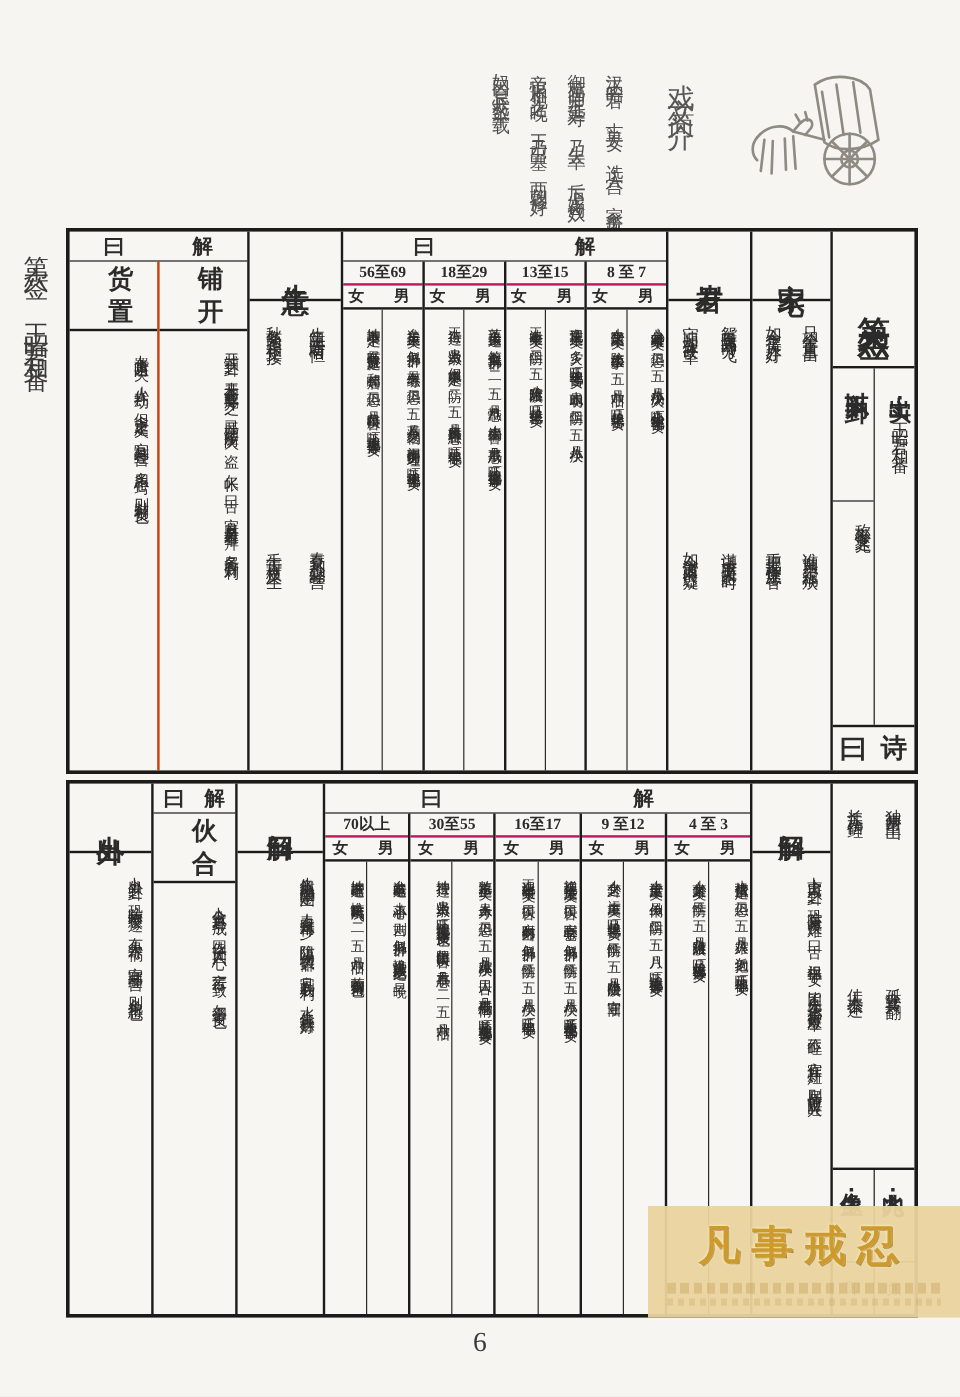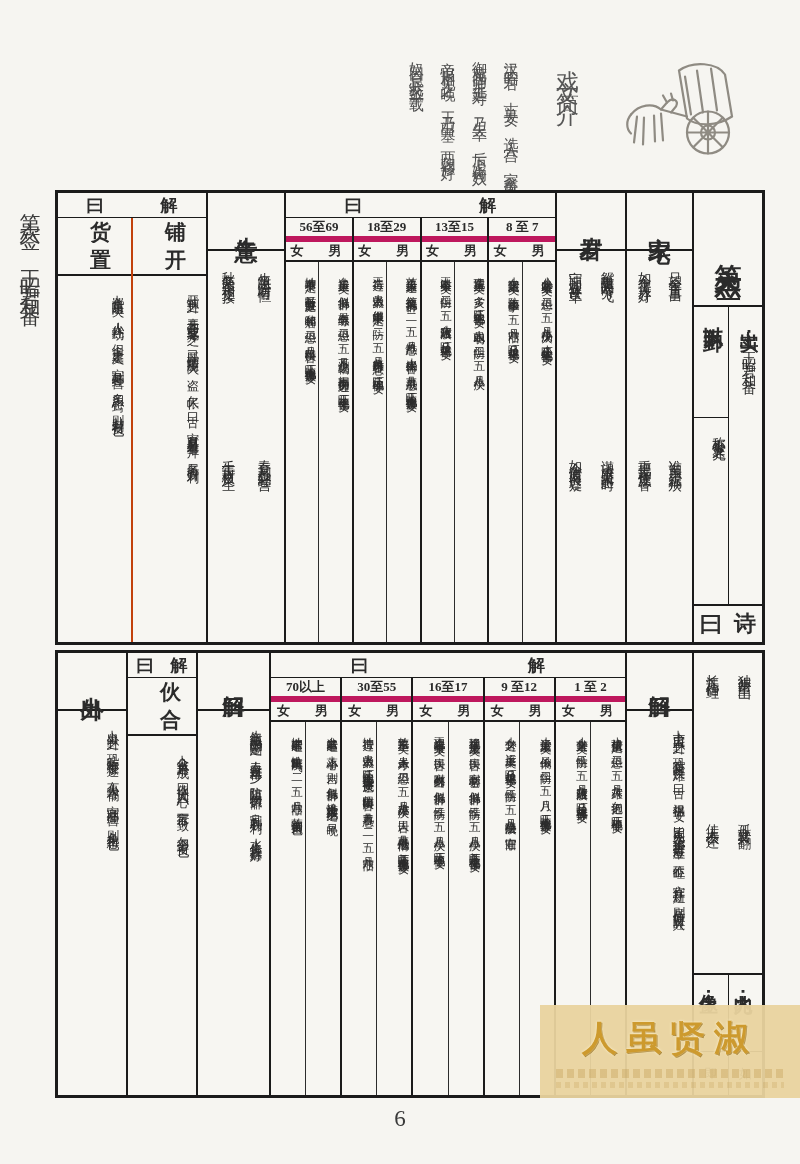--- a/index.html
+++ b/index.html
@@ -40,21 +40,21 @@
        letter-spacing:2px;padding:9px 3px 4px 2px;min-height:0;}
   
   .pbody{flex:1;display:grid;grid-template-columns:1fr 1fr;grid-template-rows:1fr 1fr;
          padding:10px 2px 6px 2px;min-height:0;}
   .pline{writing-mode:vertical-rl;font-size:13.5px;letter-spacing:3px;justify-self:center;}
   .p1{grid-column:2;grid-row:1;} .p2{grid-column:2;grid-row:2;}
   .p3{grid-column:1;grid-row:1;} .p4{grid-column:1;grid-row:2;}
   
   .agecol{flex:1;display:flex;flex-direction:column;min-width:0;}
   .agecol + .agecol{border-left:2px solid #1b1b1b;}
-  .range{flex:0 0 16px;border-bottom:6px solid #be185d;display:flex;align-items:center;
+  .range{flex:0 0 16px;border-bottom:2px solid #be185d;display:flex;align-items:center;
          justify-content:center;font-size:13px;font-weight:700;}
   .gen{flex:0 0 16px;border-bottom:2px solid #1b1b1b;display:flex;align-items:center;
        justify-content:center;font-size:13px;font-weight:700;letter-spacing:6px;}
   .gbody{flex:1;display:flex;min-height:0;}
   .gtext{flex:1;writing-mode:vertical-rl;font-size:11.5px;line-height:1.32;
          letter-spacing:1px;padding:6px 1px 2px 1px;min-width:0;}
   .gtext.male{border-left:1px solid #2c2c2c;}
   
   .lot-hd{flex:0 0 112px;border-bottom:2px solid #1b1b1b;display:flex;align-items:center;
           justify-content:center;}
@@ -294,21 +294,21 @@
         </div>
         <div class="agecol">
           <div class="range">9 至12</div>
           <div class="gen">女　男</div>
           <div class="gbody">
             <div class="gtext">小女之卦　运度未美　吓月娘化吉平安　惟防二　五　八月小疾波阻　宜守旧</div>
             <div class="gtext male">小童运度未美　虽伶俐　但防二　五　八月　吓天地化吉方保平安</div>
           </div>
         </div>
         <div class="agecol">
-          <div class="range">1 至 2</div>
+          <div class="range">4 至 3</div>
           <div class="gen">女　男</div>
           <div class="gbody">
             <div class="gtext">小女之卦未美　惟防二　五　八月灾难波阻　吓月娘化吉方保平安</div>
             <div class="gtext male">小孩根苗虽足　但恐二　五　八月灾难　勿近抱　吓天地保平安</div>
           </div>
         </div>
       </div>
     </div>
 
     <div class="tcol" style="flex:0 0 67px;">
@@ -332,19 +332,19 @@
         </div>
         <div class="omen">
           <div class="omen-label">内兆：</div>
           <div class="omen-content">如</div>
         </div>
       </div>
     </div>
   </div>
 
   <div class="watermark">
-    <div class="wm-text">人虽贤淑</div>
+    <div class="wm-text">凡事戒忍</div>
     <div class="wm-sub"></div>
     <div class="wm-sub2"></div>
   </div>
 
   <div class="pageno">6</div>
 </div>
 
 </body></html>

